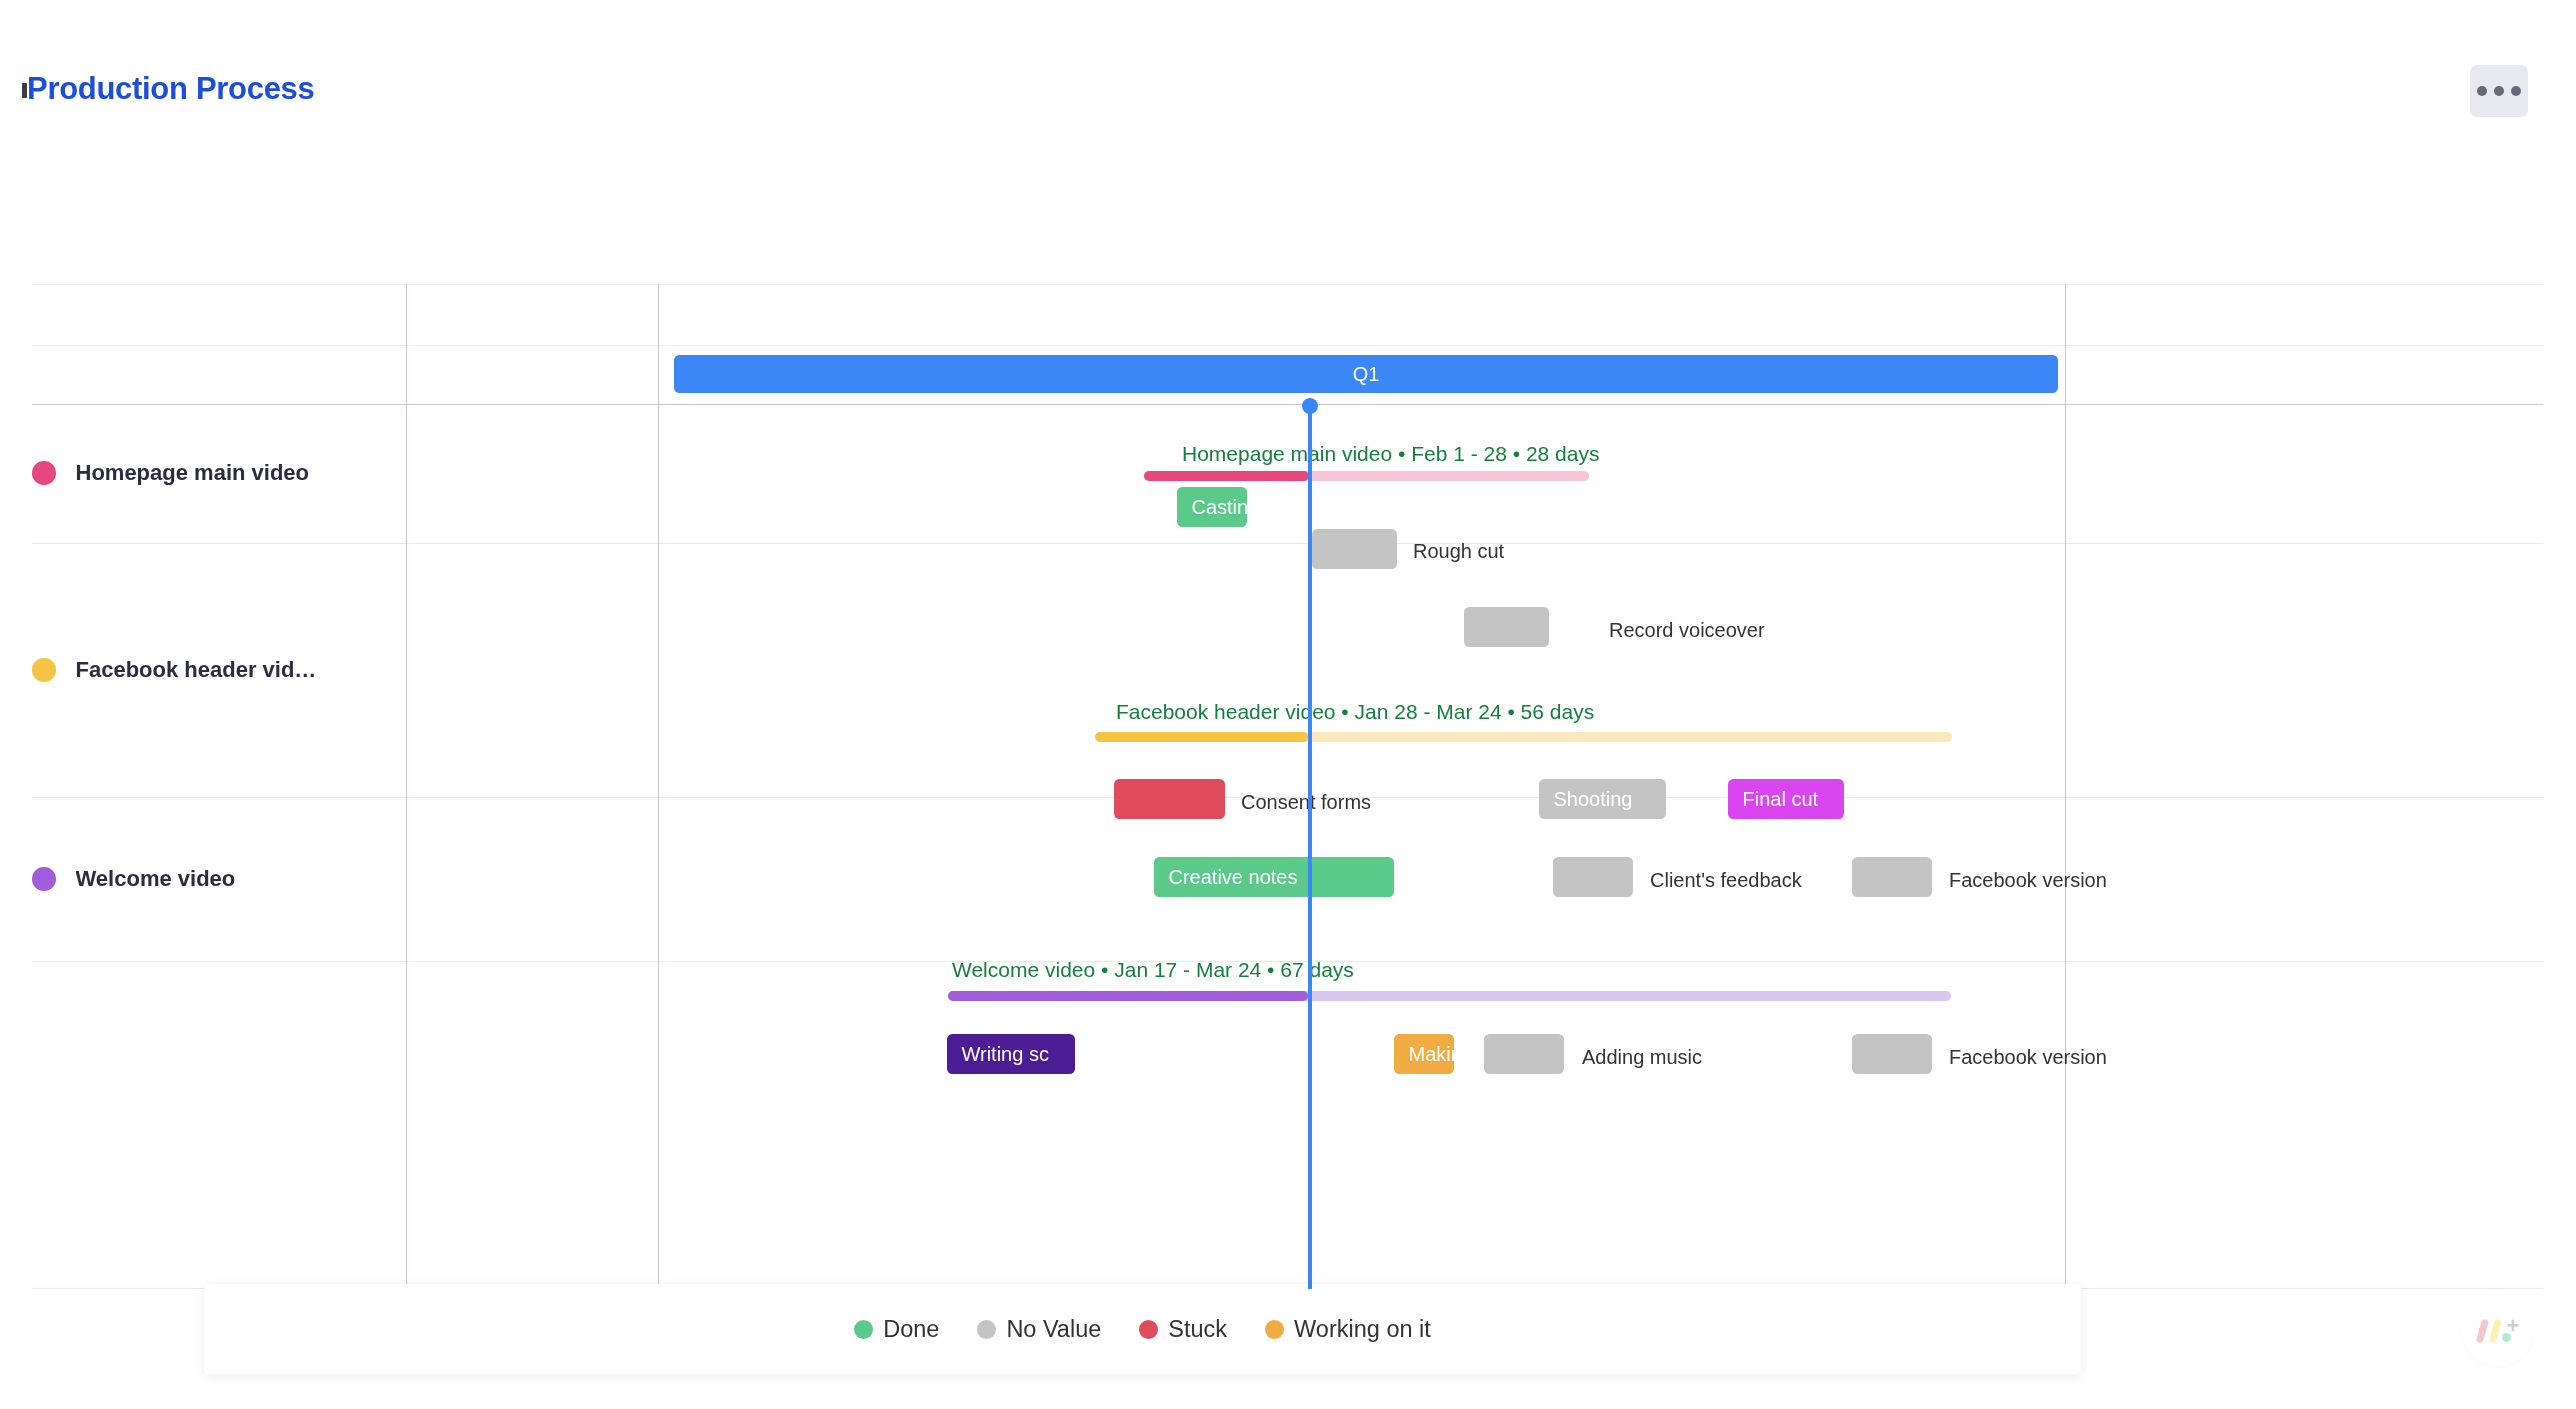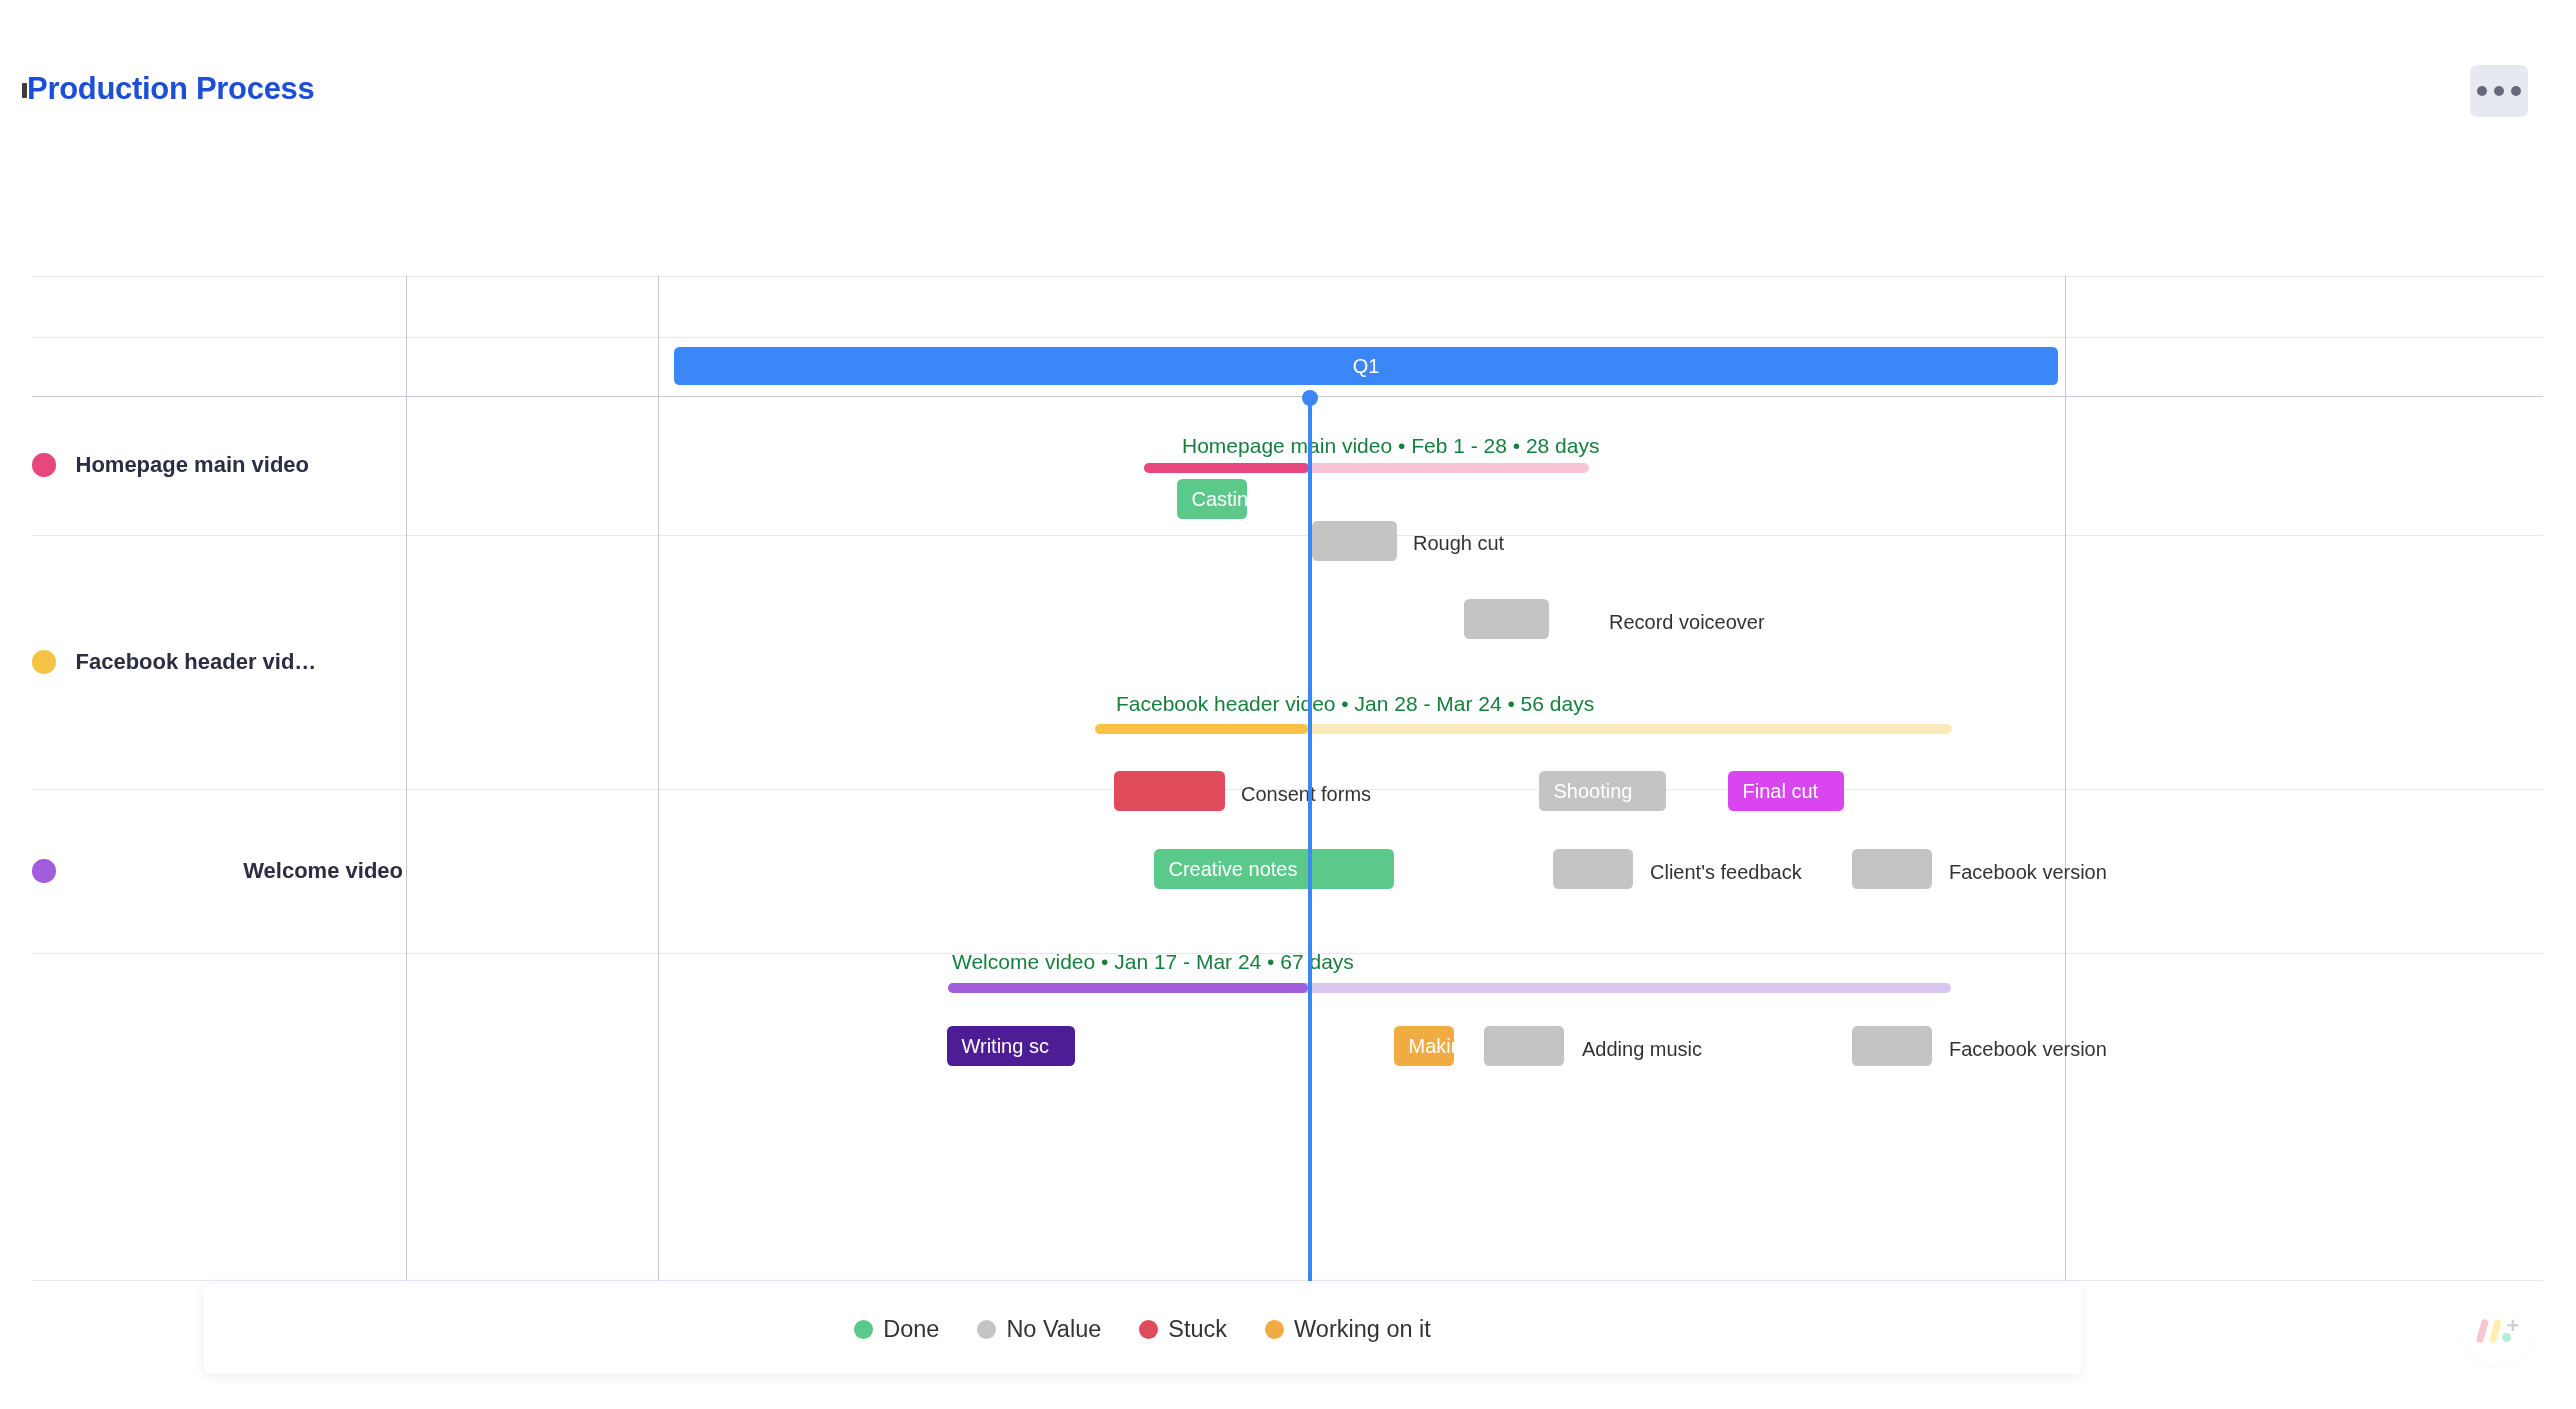--- a/index.html
+++ b/index.html
@@ -53,21 +53,21 @@
   }
   .menu-button .dot {
     width: 10px; height: 10px;
     border-radius: 50%;
     background: #676879;
   }
 
   
   .gantt {
     position: absolute;
-    left: 32px; top: 276px;
+    left: 32px; top: 284px;
     width: 2511px; height: 1005px;
     background: #ffffff;
     text-decoration: underline;
   }
   .grid-line-h {
     position: absolute;
     left: 0;
     width: 2511px;
     height: 0.9px;
     background: #e6e9ef;
@@ -334,21 +334,21 @@
   <div class="task-bar" style="left:1122px; top:573px; width:240px; background:#5bc98a;">
     <span class="inner-label">Creative notes</span>
   </div>
 
   <div class="task-bar" style="left:1521px; top:573px; width:80px; background:#c4c4c4;"></div>
   <div class="task-outer-label" style="left:1618px; top:585px;">Client's feedback</div>
 
   <div class="task-bar" style="left:1820px; top:573px; width:80px; background:#c4c4c4;"></div>
   <div class="task-outer-label" style="left:1917px; top:585px;">Facebook version</div>
 
-  <div class="row-label" style="top:513px; height:164px;justify-content:space-between;">
+  <div class="row-label" style="top:513px; height:164px;">
     <span class="row-dot" style="background:#a25ddc;"></span>
     <span class="row-label-text">Welcome video</span>
   </div>
 
   <div class="group-title" style="left:920px; top:674px;">Welcome video • Jan 17 - Mar 24 • 67 days</div>
   <div class="group-track" style="left:916px; top:707px; width:1003px; background:#d8c6ef;"></div>
   <div class="group-track-fill" style="left:916px; top:707px; width:360px; background:#a25ddc;"></div>
 
   <div class="task-bar" style="left:915px; top:750px; width:128px; background:#4c1d95;">
     <span class="inner-label">Writing sc</span>

